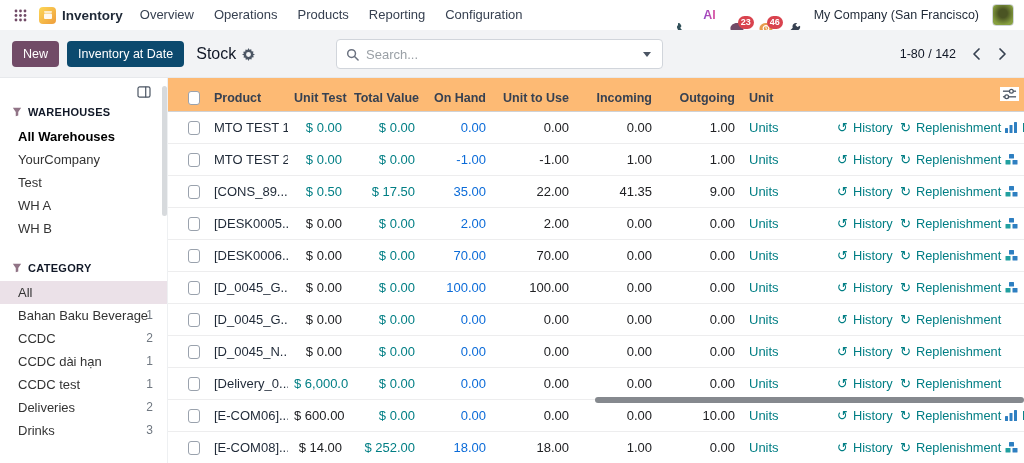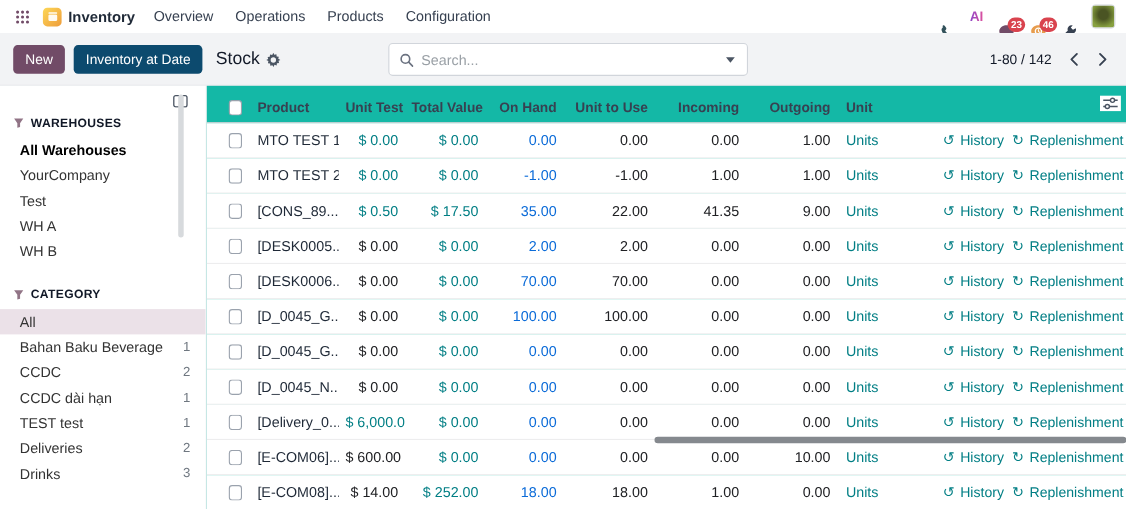--- a/index.html
+++ b/index.html
@@ -22,45 +22,45 @@
   .company { color:#1f2937; font-size:12.5px; white-space:nowrap; cursor:pointer; }
   .avatar { width:22px; height:22px; border-radius:4px; background:radial-gradient(circle at 50% 42%, #4a5423 28%, #87a03f 75%); border:1px solid #d1d5db; cursor:pointer; }
 
   
   .control-panel { height:48px; background:#f2f3f5; display:flex; align-items:center; padding:0 12px; position:relative; border-bottom:1px solid #e7e9ec; }
   .btn { border:none; border-radius:4px; color:#fff; font-size:12.5px; padding:6px 11px; cursor:pointer; font-family:inherit; white-space:nowrap;text-align:center; }
   .btn-new { background:#714B67; margin-right:8px; }
   .btn-secondary { background:#0c4a6e; margin-right:12px; }
   .cp-title { font-size:16px; color:#111827; font-weight:500; display:flex; align-items:center; gap:6px; }
   .gear { display:inline-flex; cursor:pointer; margin-top:2px; }
-  .search-box { position:absolute; left:353px; width:327px; top:9px; height:30px; background:#fff; border:1px solid #d1d5db; border-radius:4px; display:flex; align-items:center; padding:0 9px; gap:7px; }
+  .search-box { position:absolute; left:336px; width:327px; top:9px; height:30px; background:#fff; border:1px solid #d1d5db; border-radius:4px; display:flex; align-items:center; padding:0 9px; gap:7px; }
   .search-input { border:none; outline:none; flex:1; font-size:13px; font-family:inherit; color:#374151; background:transparent; min-width:0; }
   .search-input::placeholder { color:#9aa0a6; }
   .search-caret { padding:0 2px; cursor:pointer; display:flex; }
   .caret { width:0; height:0; border-left:4px solid transparent; border-right:4px solid transparent; border-top:5px solid #4b5563; }
   .cp-right { margin-left:auto; display:flex; align-items:center; gap:15px; padding-right:4px; }
   .pager-text { font-size:12.5px; color:#111827; white-space:nowrap; }
   .pager-btn { cursor:pointer; display:inline-flex; }
 
   
   .content { display:flex; height:385px; position:relative; }
 
   
-  .sidebar { width:188px; flex:none; position:relative; padding-top:22px; overflow:hidden; background:#fff; border-right:1px solid #eef0f2; }
+  .sidebar { width:168px; flex:none; position:relative; padding-top:22px; overflow:hidden; background:#fff; border-right:1px solid #eef0f2; }
   .panel-toggle { position:absolute; top:8px; right:16px; cursor:pointer; display:inline-flex; }
   .sp-section { margin-bottom:16px; }
   .sp-header { display:flex; align-items:center; gap:6px; padding:6px 0 7px 12px; font-size:11px; font-weight:700; letter-spacing:.3px; color:#111827; }
   .sp-item { position:relative; padding:3px 14px 3px 18px; color:#333; cursor:pointer; line-height:17px; white-space:nowrap; overflow:hidden; }
   .sp-item.bold { font-weight:700; color:#000; }
   .sp-item.selected { background:#ebe1e8; }
   .sp-count { position:absolute; right:14px; color:#6f7780; font-size:12px; font-weight:400; }
   .v-thumb { position:absolute; left:162px; top:8px; width:5px; height:130px; background:#d7dadd; border-radius:3px; z-index:4; cursor:pointer; }
 
   
-  .list { flex:1; overflow:hidden; position:relative; padding-top:6px; background:#14b8a6; }
+  .list { flex:1; overflow:hidden; position:relative; padding-top:6px; background:#fdba74; }
   .tgrid { display:grid; grid-template-columns:38px 82px 60px 73px 71px 83px 83px 83px 80px 77px 105px 120px; width:955px; align-items:center; }
   .thead { height:28px; border-bottom:1px solid #cfd2d6; }
   .thead .cell { font-weight:600; color:#374151; font-size:12.5px; }
   .trow { height:32px; border-bottom:1px solid #ededee; background:#fff; }
   .cell { padding:0 6px; overflow:hidden; white-space:nowrap; font-size:13px; }
   .num { text-align:right; }
   .teal { color:#017E84; }
   .blue { color:#0B6BD8; }
   .c-product { color:#1f2937; padding-left:8px; }
   .c-unit { padding-left:8px; }
@@ -102,20 +102,21 @@
             <rect x="1" y="3.4" width="8" height="5.6" rx="1" fill="#fff" opacity=".92"></rect>
             <rect x="1" y="1" width="8" height="1.9" rx="0.8" fill="#fff" opacity=".7"></rect>
           </svg>
         </span>
       <span class="brand-name">Inventory</span>
     </div>
     <nav class="menu">
         <div class="menu-item">Overview</div>
         <div class="menu-item">Operations</div>
         <div class="menu-item">Products</div>
+        <div class="menu-item">Reporting</div>
         <div class="menu-item">Configuration</div>
       </nav>
     <div class="systray">
       <span class="tray-icon">
           <svg width="15" height="15" viewBox="0 0 16 16">
             <path d="M3.2 1.5c.6-.6 1.6-.5 2.1.2l1.2 1.7c.4.6.3 1.4-.2 1.9l-.7.7c.3.8.9 1.6 1.6 2.3.7.7 1.5 1.3 2.3 1.6l.7-.7c.5-.5 1.3-.6 1.9-.2l1.7 1.2c.7.5.8 1.5.2 2.1l-.8.8c-.6.6-1.5.9-2.3.6-1.9-.6-3.8-1.7-5.4-3.3C3.9 9.8 2.8 7.9 2.2 6c-.3-.8 0-1.7.6-2.3l.4-.2z" fill="#33525B"></path>
           </svg>
         </span>
       <span class="ai-label">AI</span>
       <span class="tray-icon icon-wrap">
@@ -130,20 +131,21 @@
             <circle cx="8" cy="6.8" r="3" fill="none" stroke="#fff" stroke-width="1.2"></circle>
             <path d="M8 5.2v1.8l1.3.9" stroke="#fff" stroke-width="1" fill="none" stroke-linecap="round"></path>
           </svg>
         <span class="badge">46</span>
       </span>
       <span class="tray-icon">
           <svg width="14" height="14" viewBox="0 0 16 16">
             <path d="M14.8 4.3a4 4 0 0 1-5.2 5.1L4 15a1.8 1.8 0 0 1-2.9-2.9l5.5-5.5a4 4 0 0 1 5.1-5.2L9.6 3.5l2.3 2.3 2.9-1.5z" fill="#374151"></path>
           </svg>
         </span>
+      <span class="company">My Company (San Francisco)</span>
       <span class="avatar"></span>
     </div>
   </header>
 
   <div class="control-panel">
     <button class="btn btn-new">New</button>
     <button class="btn btn-secondary">Inventory at Date</button>
     <div class="cp-title">
       <span>Stock</span>
       <span class="gear">
@@ -235,21 +237,21 @@
   </div>
             <div class="sp-item">
     <span class="sp-label">CCDC</span>
     <span class="sp-count">2</span>
   </div>
             <div class="sp-item">
     <span class="sp-label">CCDC dài hạn</span>
     <span class="sp-count">1</span>
   </div>
             <div class="sp-item">
-    <span class="sp-label">TEST test</span>
+    <span class="sp-label">CCDC test</span>
     <span class="sp-count">1</span>
   </div>
             <div class="sp-item">
     <span class="sp-label">Deliveries</span>
     <span class="sp-count">2</span>
   </div>
             <div class="sp-item">
     <span class="sp-label">Drinks</span>
     <span class="sp-count">3</span>
   </div>

